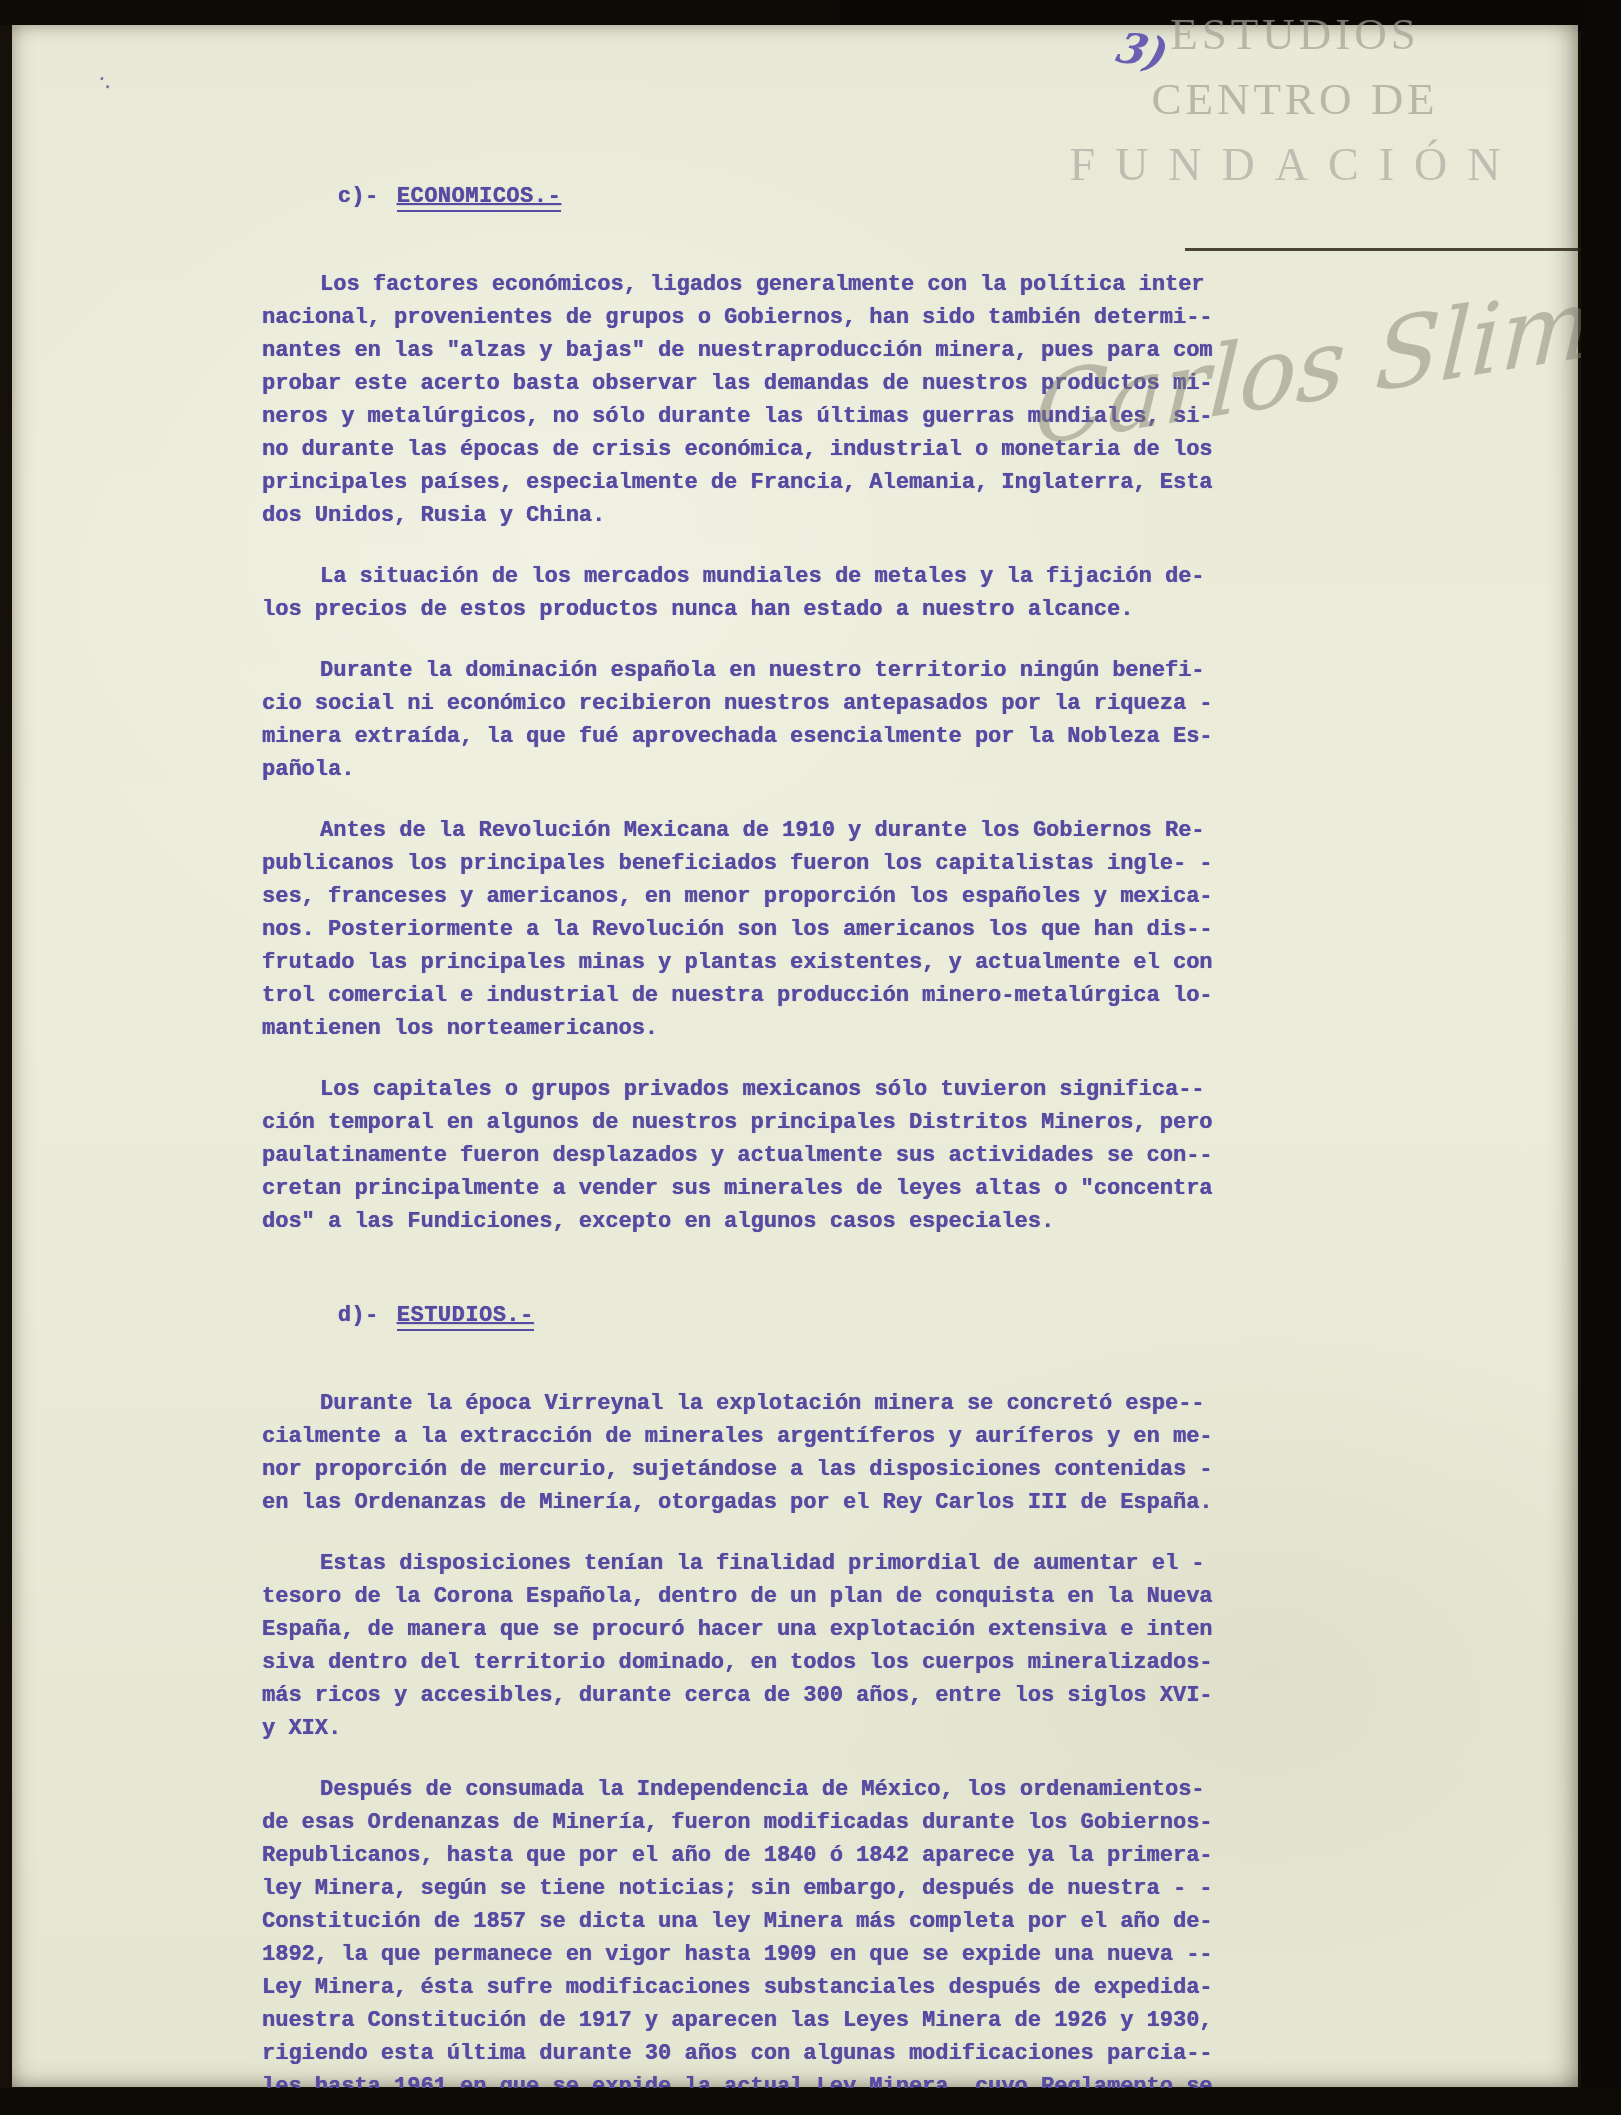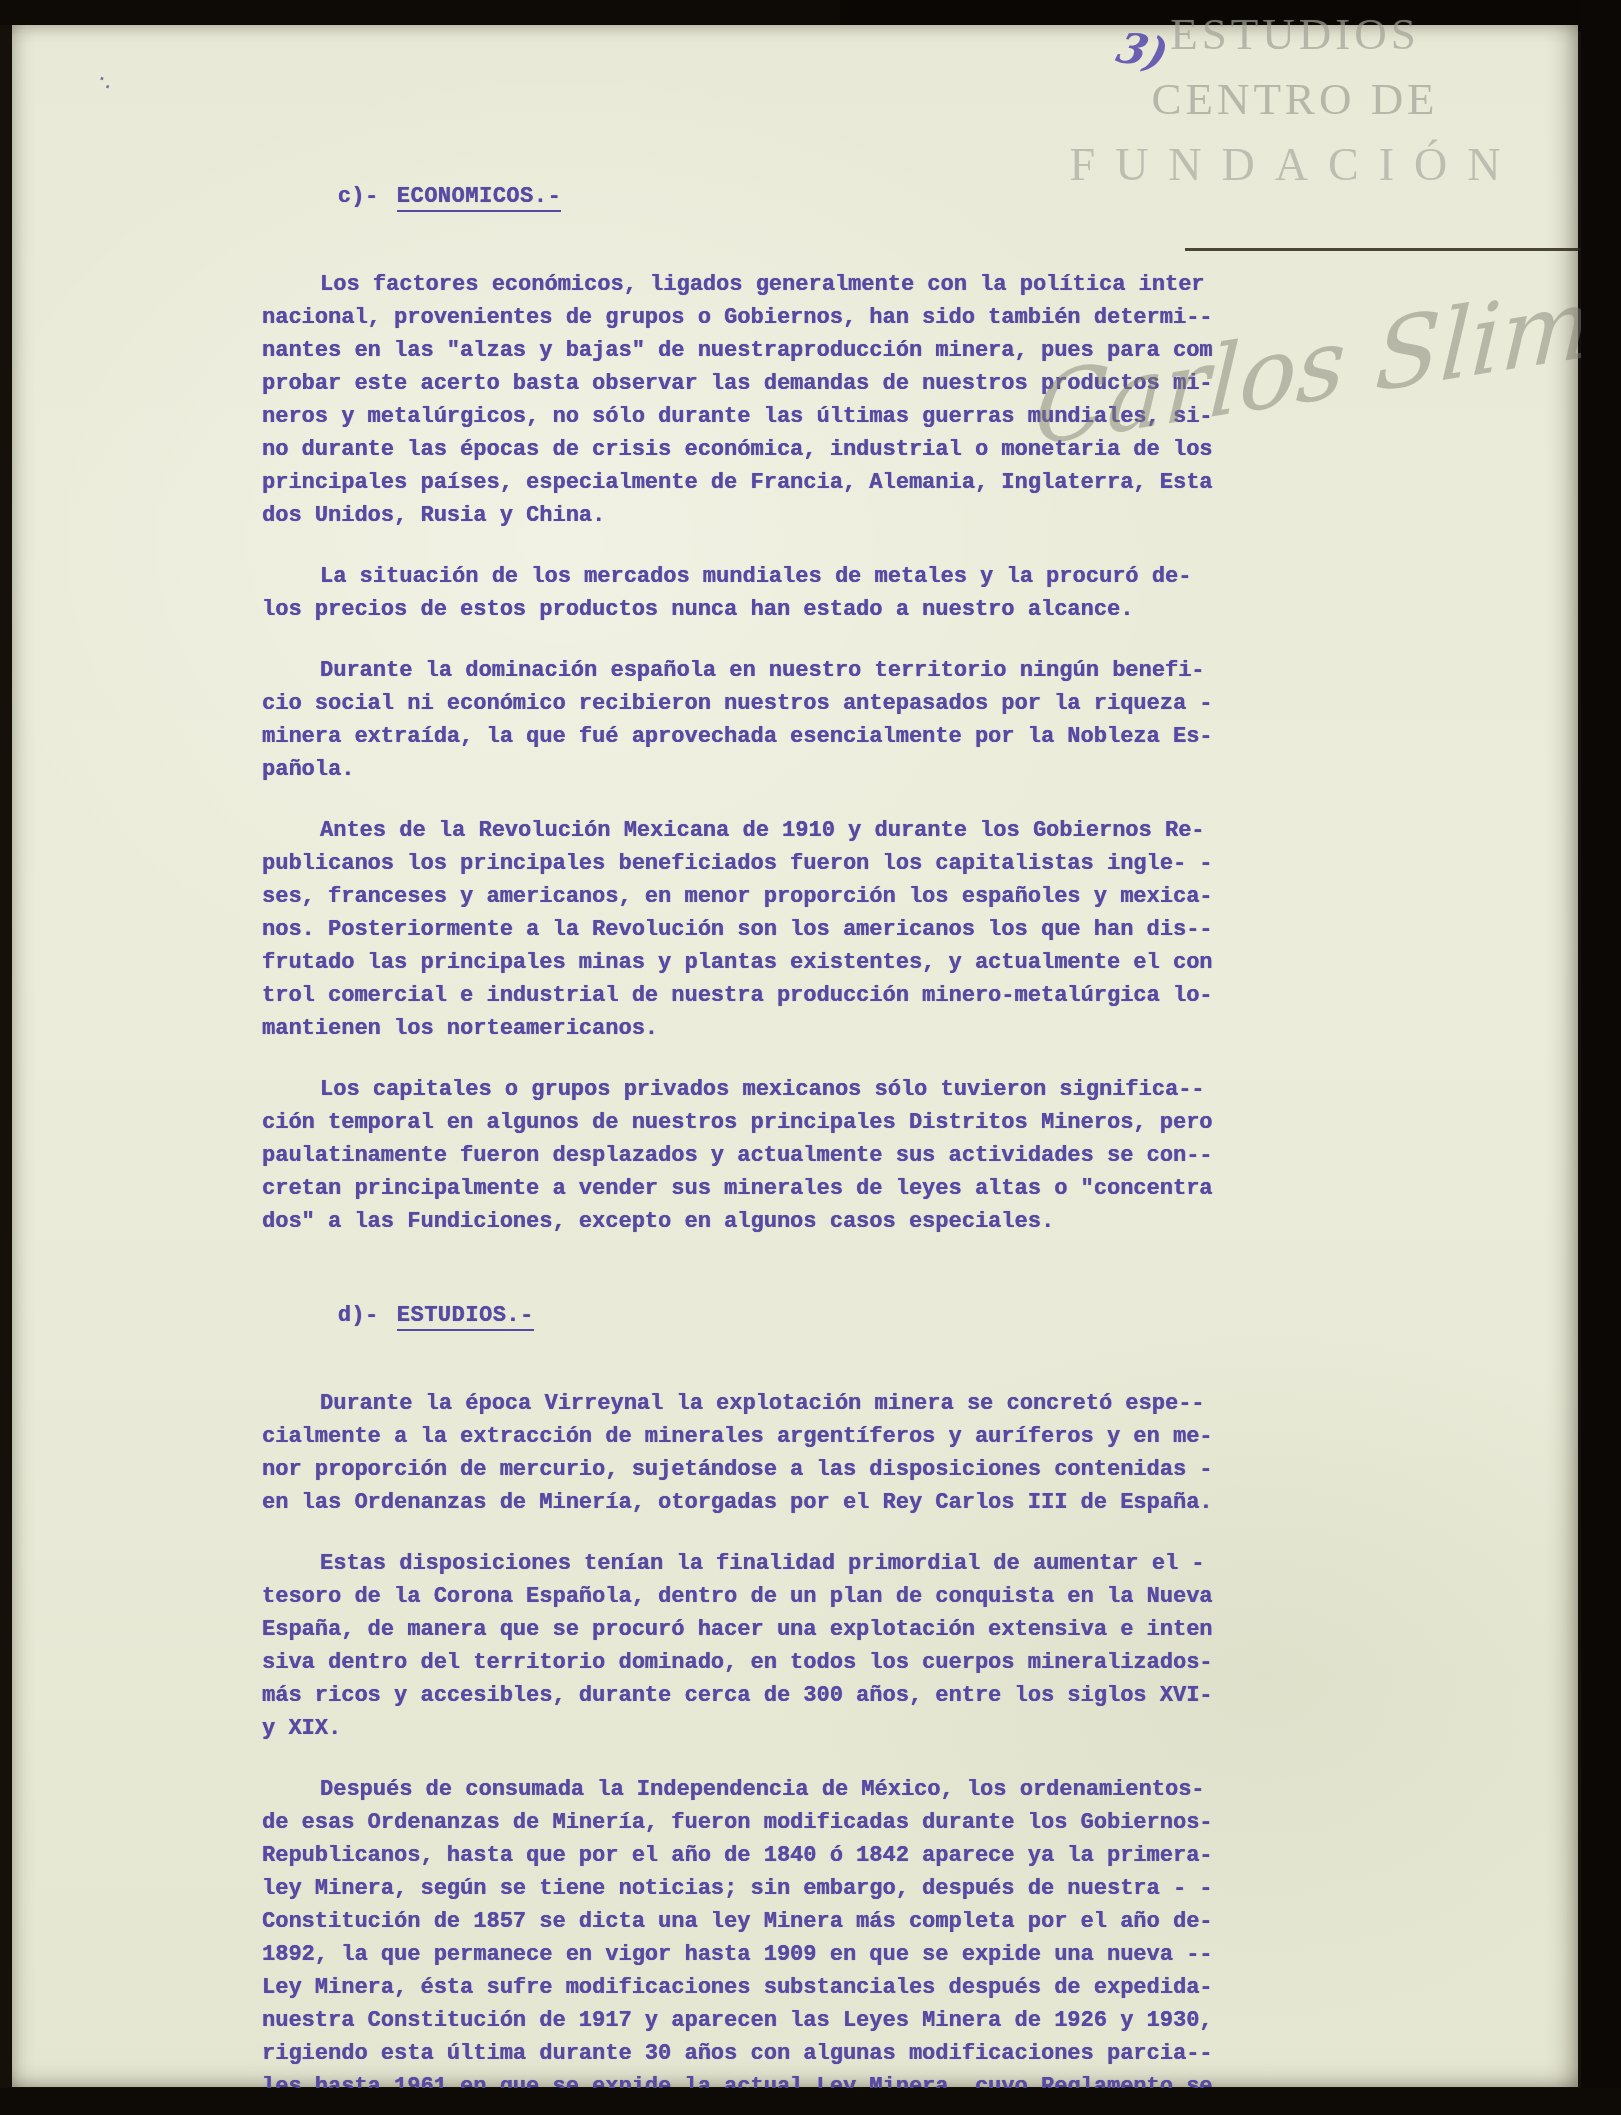--- a/index.html
+++ b/index.html
@@ -38,20 +38,21 @@
     left:250px; top:122px;
     width:1030px;
     color:#574aa2;
     font-family:"Liberation Mono","DejaVu Sans Mono",monospace;
     font-size:22px; line-height:33px;
     text-shadow:0 0 0.7px rgba(77,64,150,0.85), 0.5px 0.4px 0.4px rgba(77,64,150,0.35);
   }
   .heading { margin:0 0 22px -34px; white-space:pre; font-weight:bold; letter-spacing:0.5px; }
   .heading .sec-label { margin-right:18px; }
   .heading .sec-title {
+    text-decoration:underline;
     text-decoration-thickness:2px;
     border-bottom:2px solid currentColor;
     padding-bottom:1px;
   }
   .heading-d { margin-top:28px; }
   .para {
     margin:0 0 28px 0;
     white-space:pre;
     text-indent:58px;
     font-weight:bold;
@@ -117,21 +118,21 @@
         <span class="sec-label">c)-</span><span class="sec-title">ECONOMICOS.-</span>
       </div>
       <p class="para">Los factores económicos, ligados generalmente con la política inter
 nacional, provenientes de grupos o Gobiernos, han sido también determi--
 nantes en las "alzas y bajas" de nuestraproducción minera, pues para com
 probar este acerto basta observar las demandas de nuestros productos mi-
 neros y metalúrgicos, no sólo durante las últimas guerras mundiales, si-
 no durante las épocas de crisis económica, industrial o monetaria de los
 principales países, especialmente de Francia, Alemania, Inglaterra, Esta
 dos Unidos, Rusia y China.</p>
-      <p class="para">La situación de los mercados mundiales de metales y la procuró de-
+      <p class="para">La situación de los mercados mundiales de metales y la fijación de-
 los precios de estos productos nunca han estado a nuestro alcance.</p>
       <p class="para">Durante la dominación española en nuestro territorio ningún benefi-
 cio social ni económico recibieron nuestros antepasados por la riqueza -
 minera extraída, la que fué aprovechada esencialmente por la Nobleza Es-
 pañola.</p>
       <p class="para">Antes de la Revolución Mexicana de 1910 y durante los Gobiernos Re-
 publicanos los principales beneficiados fueron los capitalistas ingle- -
 ses, franceses y americanos, en menor proporción los españoles y mexica-
 nos. Posteriormente a la Revolución son los americanos los que han dis--
 frutado las principales minas y plantas existentes, y actualmente el con

